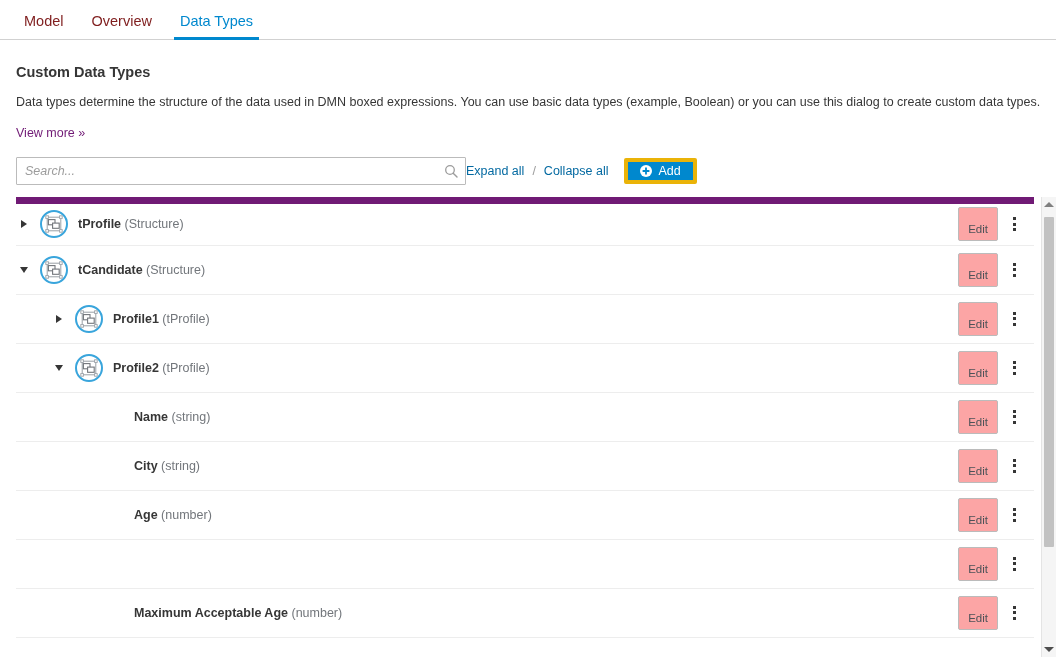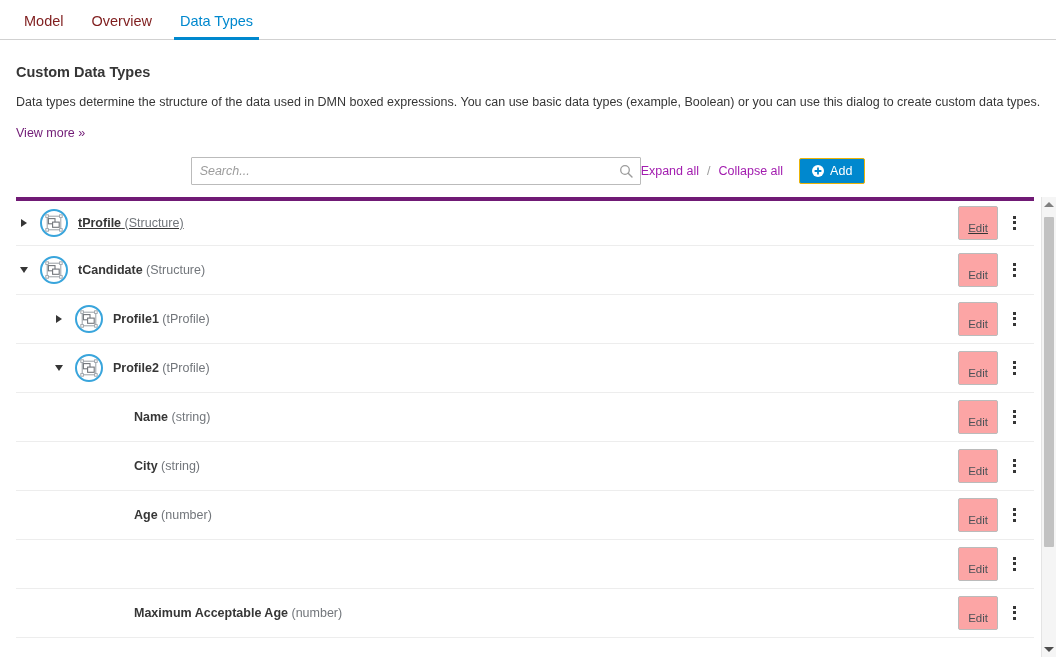--- a/index.html
+++ b/index.html
@@ -61,21 +61,21 @@
     font-size: 12.5px;
     color: #701a75;
     text-decoration: none;
     cursor: pointer;
   }
 
   
   .toolbar {
     display: flex;
     align-items: center;
-    justify-content: center;
+    justify-content: flex-start;
     padding: 16px 16px 0 16px;
   }
   .search-wrap {
     position: relative;
     width: 450px;
     height: 28px;
   }
   .search-input {
     width: 100%;
     height: 28px;
@@ -102,35 +102,35 @@
   }
   .search-icon svg { display: block; }
 
   .toolbar-right {
     display: flex;
     align-items: center;
     gap: 0;
   }
   .link-btn {
     font-size: 12.5px;
-    color: #a21caf;
+    color: #0369a1;
     cursor: pointer;
     text-decoration: none;
     white-space: nowrap;
   }
   .sep {
     color: #9c9c9c;
     font-size: 12.5px;
     padding: 0 8px;
     user-select: none;
   }
   .add-btn {
     margin-left: 16px;
     background: #0088ce;
-    border: 1px solid #eab308;
+    border: 4px solid #eab308;
     color: #ffffff;
     font-size: 12.5px;
     font-family: "Liberation Sans", sans-serif;
     height: 26px;
     padding: 0 12px;
     border-radius: 2px;
     cursor: pointer;
     display: inline-flex;
     align-items: center;
     gap: 6px;
@@ -156,21 +156,21 @@
   .dt-row {
     position: relative;
     height: 49px;
     display: flex;
     align-items: center;
     border-bottom: 1px solid #ededed;
     margin-left: 16px;
     padding-right: 10px;
     background: #fff;
   }
-  .dt-row:first-child { border-top: 4px solid #701a75; text-decoration: underline; }
+  .dt-row:first-child { border-top: 7px solid #701a75; }
 
   .row-left {
     display: flex;
     align-items: center;
     flex: 1 1 auto;
     min-width: 0;
   }
   .toggle {
     width: 16px;
     height: 16px;

